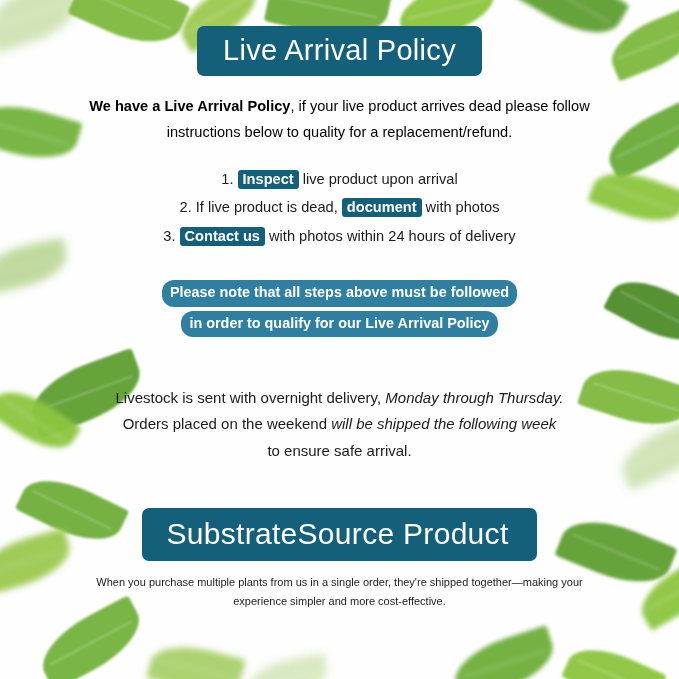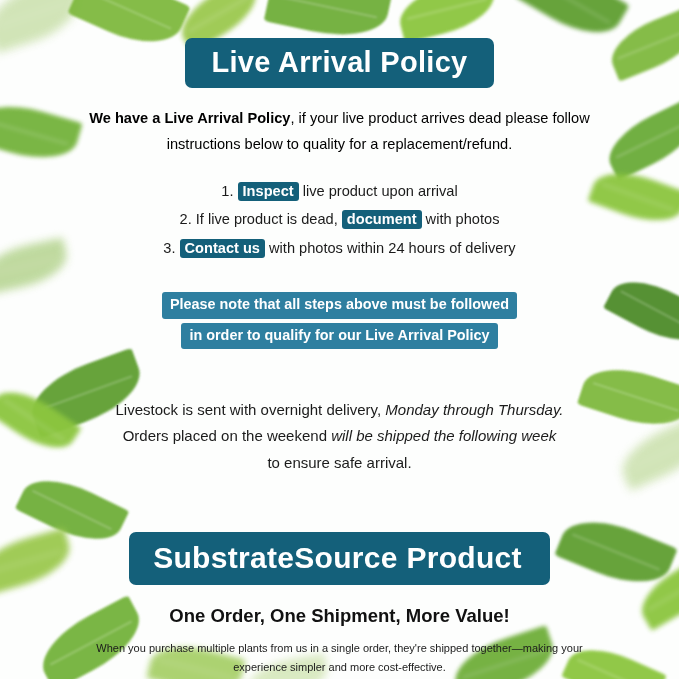--- a/index.html
+++ b/index.html
@@ -48,26 +48,25 @@
     height: 679px;
     box-sizing: border-box;
     padding: 26px 44px 10px 44px;
     text-align: center;
   }
   .banner {
     display: inline-block;
     background: #14607a;
     color: #ffffff;
     font-size: 29px;
-    font-weight: bold;
+    font-weight: normal;
     letter-spacing: 0.3px;
     padding: 9px 26px 11px 26px;
     border-radius: 7px;
     line-height: 1.05;
-    margin-top: 12px;
   }
   .banner.second {
     font-size: 30px;
     padding: 10px 28px 12px 24px;
   }
   .intro {
     margin: 18px auto 0 auto;
     max-width: 540px;
     font-size: 14.6px;
     color: #000000;
@@ -99,21 +98,21 @@
     display: block;
     text-align: center;
   }
   .note-line {
     display: inline-block;
     background: #2e7fa0;
     color: #ffffff;
     font-size: 14.4px;
     font-weight: bold;
     padding: 2px 8px 3px 8px;
-    border-radius: 3px;
+    border-radius: 12px;
     margin-bottom: 4px;
     line-height: 1.5;
   }
   .shipping {
     margin: 44px auto 0 auto;
     max-width: 520px;
     font-size: 15px;
     color: #1b1b1b;
     line-height: 1.75;
   }
@@ -252,18 +251,17 @@
     <p class="shipping">
       <span>Livestock is sent with overnight delivery, </span><i>Monday through Thursday.</i><br>
       <span>Orders placed on the weekend </span><i>will be shipped the following week</i><br>
       <span>to ensure safe arrival.</span>
     </p>
 
     <div class="spacer-lg"></div>
 
     <div class="banner second">SubstrateSource Product</div>
 
-    <div class="sub-head">One Order, One Shipment, More Value!</div>
 
     <p class="sub-body">When you purchase multiple plants from us in a single order, they're shipped together—making your experience simpler and more cost-effective.</p>
 
   </div>
 </div>
 
 </body></html>

